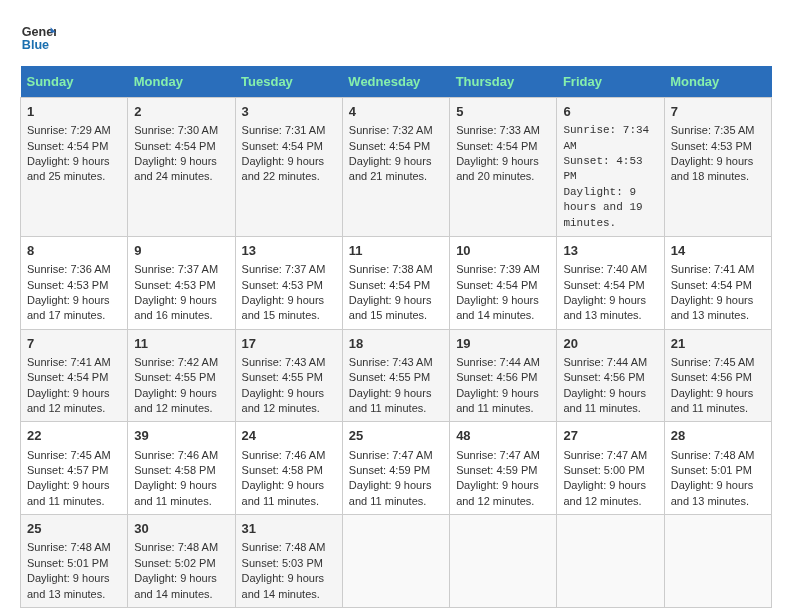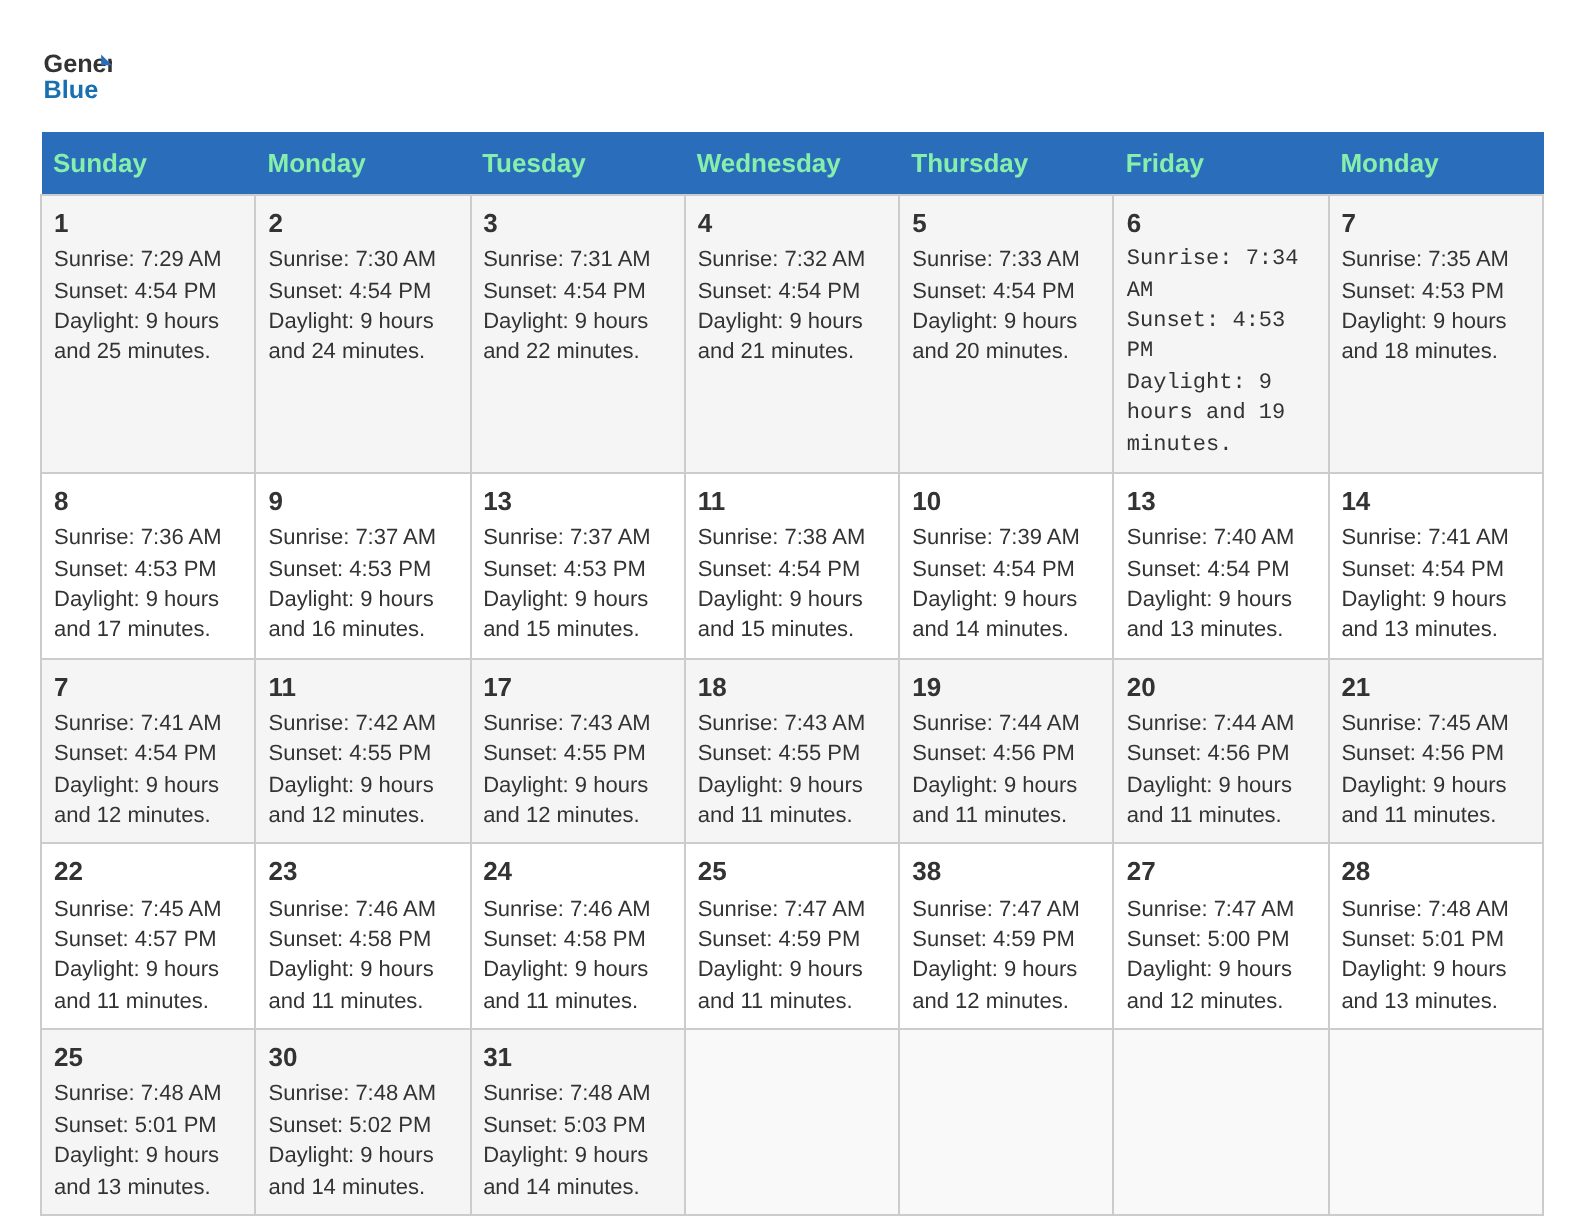--- a/index.html
+++ b/index.html
@@ -244,39 +244,39 @@
         </td>
       </tr>
       <tr>
         <td>
           <span class="day-num">22</span>
           <div class="day-info" style="white-space: pre-line;">Sunrise: 7:45 AM
 Sunset: 4:57 PM
 Daylight: 9 hours and 11 minutes.</div>
         </td>
         <td>
-          <span class="day-num">23</span>
+          <span class="day-num">39</span>
           <div class="day-info" style="white-space: pre-line;">Sunrise: 7:46 AM
 Sunset: 4:58 PM
 Daylight: 9 hours and 11 minutes.</div>
         </td>
         <td>
           <span class="day-num">24</span>
           <div class="day-info" style="white-space: pre-line;">Sunrise: 7:46 AM
 Sunset: 4:58 PM
 Daylight: 9 hours and 11 minutes.</div>
         </td>
         <td>
           <span class="day-num">25</span>
           <div class="day-info" style="white-space: pre-line;">Sunrise: 7:47 AM
 Sunset: 4:59 PM
 Daylight: 9 hours and 11 minutes.</div>
         </td>
         <td>
-          <span class="day-num">38</span>
+          <span class="day-num">48</span>
           <div class="day-info" style="white-space: pre-line;">Sunrise: 7:47 AM
 Sunset: 4:59 PM
 Daylight: 9 hours and 12 minutes.</div>
         </td>
         <td>
           <span class="day-num">27</span>
           <div class="day-info" style="white-space: pre-line;">Sunrise: 7:47 AM
 Sunset: 5:00 PM
 Daylight: 9 hours and 12 minutes.</div>
         </td>

